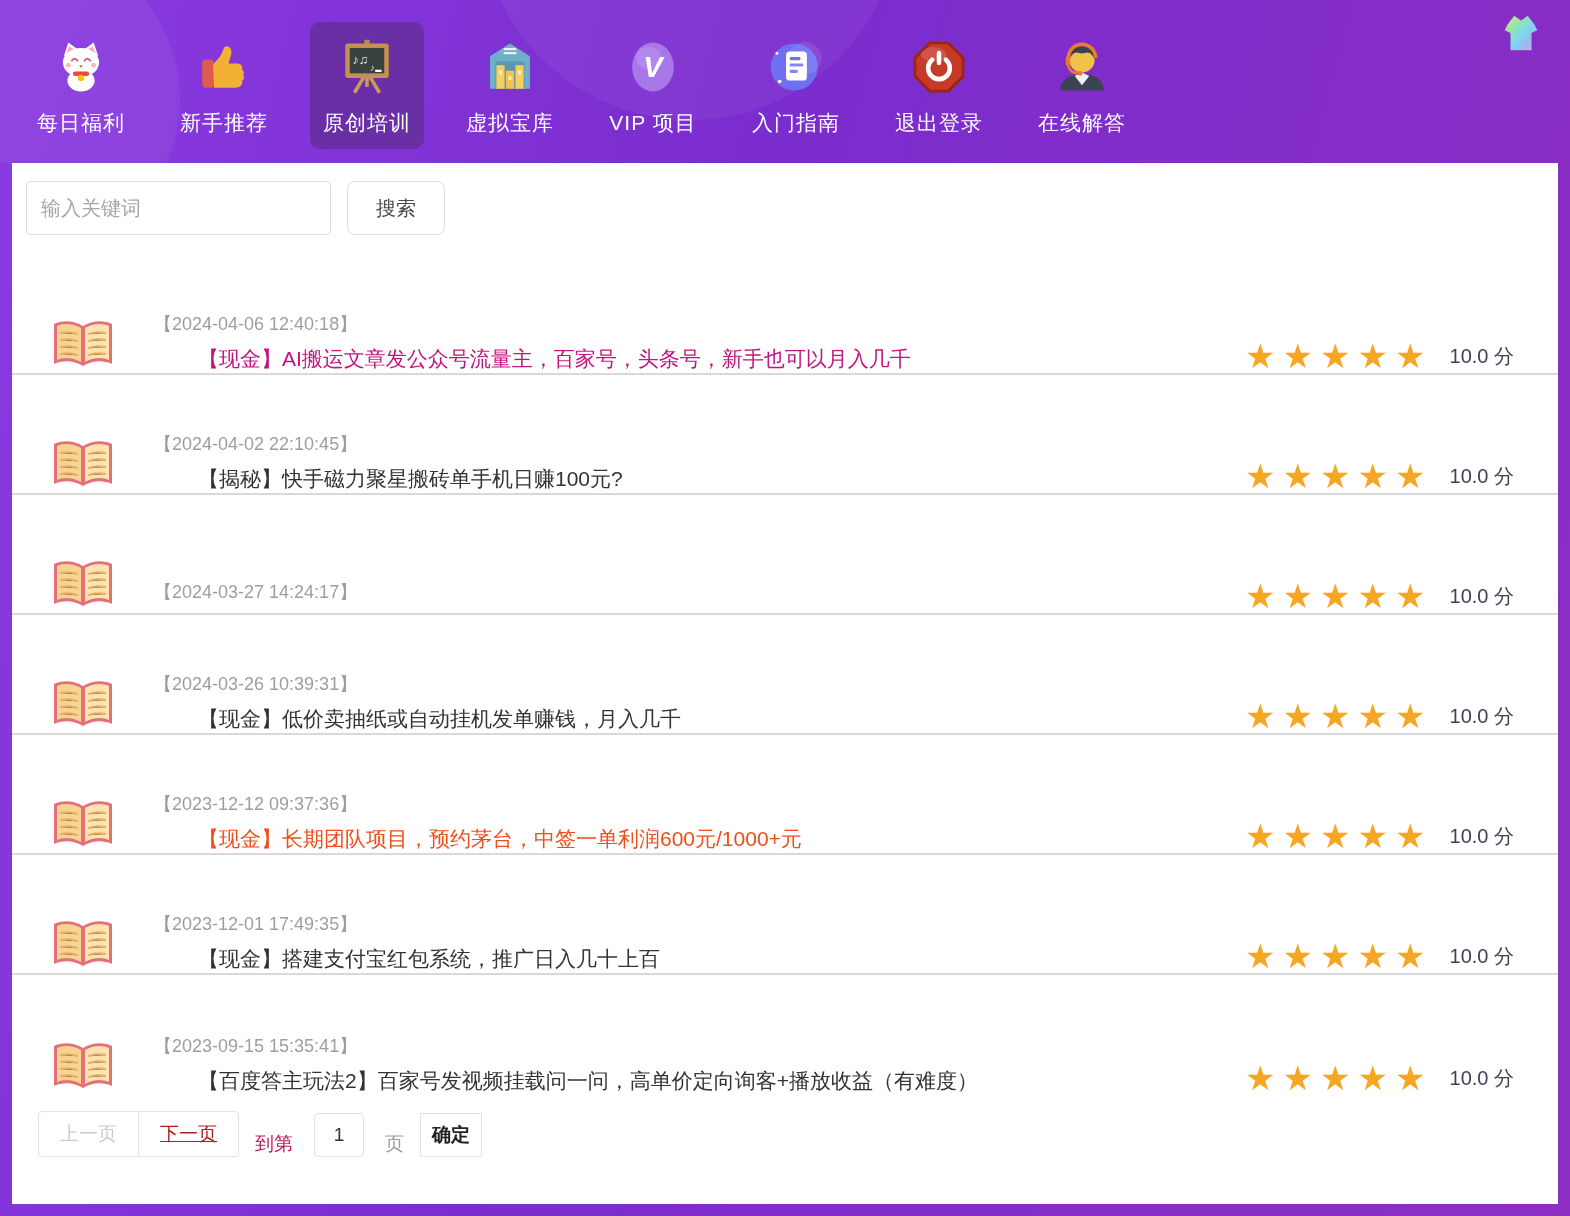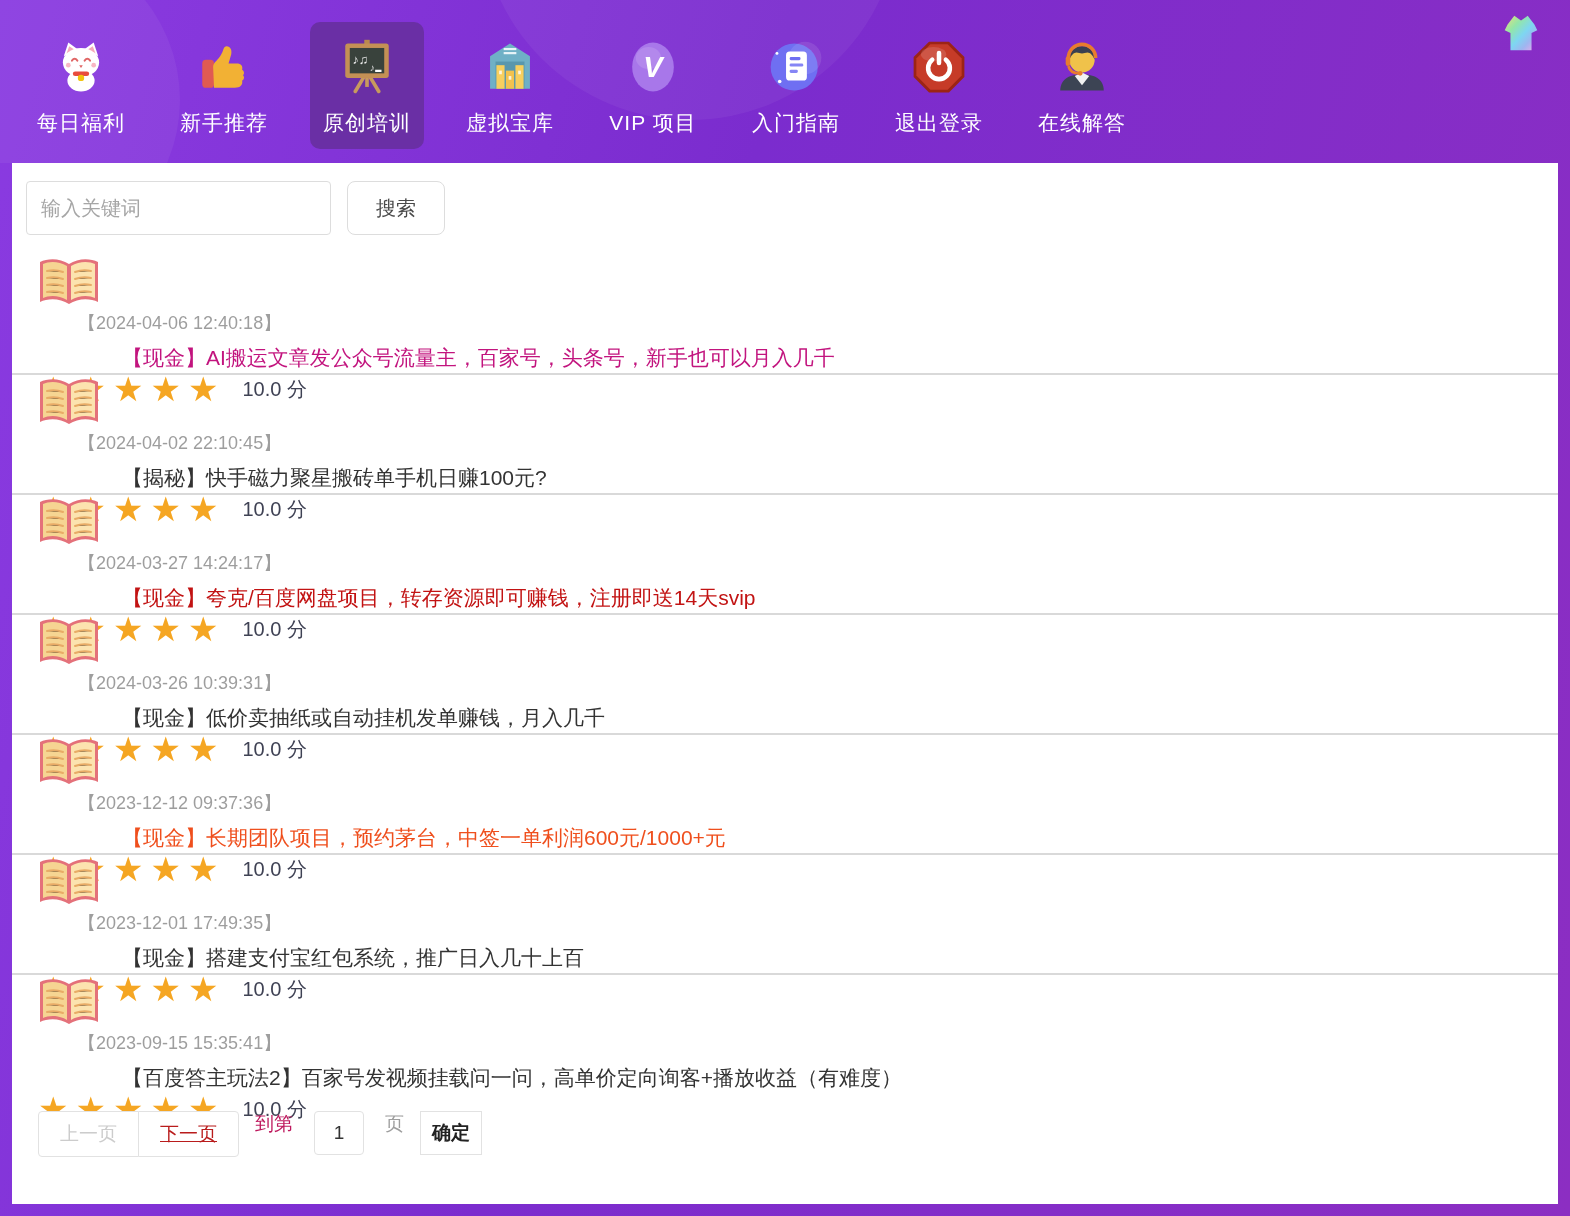--- a/index.html
+++ b/index.html
@@ -24,34 +24,34 @@
   .content { margin:0 12px; height:1041px; background:#fff; }
   .search-bar { display:flex; gap:16px; padding:18px 0 20px 14px; }
   .search-input { width:305px; height:54px; border:1px solid #ddd; border-radius:4px;
                   padding-left:14px; font-size:20px; color:#333; outline:none;
                   font-family:"Liberation Sans","DejaVu Sans",sans-serif; }
   .search-input::placeholder { color:#a6a6a6; }
   .search-btn { width:98px; height:54px; background:#fff; border:1px solid #ddd; border-radius:8px;
                 font-size:20px; color:#4a4a4a; cursor:pointer;
                 font-family:"Liberation Sans","DejaVu Sans",sans-serif; }
   
-  .row { display:flex; align-items:flex-start; height:120px; padding:0 44px 0 26px;
-         border-bottom:2px solid #d9d9d9;flex-direction:column; }
+  .row { display:flex; align-items:flex-end; height:120px; padding:0 44px 0 40px;
+         border-bottom:2px solid #d9d9d9; }
   .row:last-child { border-bottom:none; }
   .book { width:62px; height:56px; flex-shrink:0; }
   .row-text { flex:1; margin-left:40px; padding-right:20px; min-width:0; }
   .date { font-size:18px; color:#9e9e9e; margin-bottom:9px; }
   .title { font-size:21px; color:#333; white-space:nowrap; overflow:hidden;margin-left:44px; }
   .rating { display:flex; align-items:center; flex-shrink:0; }
   .stars { display:flex; }
   .star { font-size:34px; line-height:1; color:#f5a623; margin-right:7px; }
   .star:last-child { margin-right:0; }
   .score { margin-left:24px; font-size:20px; color:#3f4254; white-space:nowrap; }
   
-  .pagination { display:flex; align-items:flex-start; margin:16px 0 0 26px; font-size:19px; }
+  .pagination { display:flex; align-items:flex-end; margin:16px 0 0 26px; font-size:19px; }
   .pg-btn { height:46px; background:#fff; border:1px solid #e2e2e2; cursor:pointer; font-size:19px;
             font-family:"Liberation Sans","DejaVu Sans",sans-serif; }
   .pg-prev { width:101px; color:#ccc; border-radius:4px 0 0 4px; }
   .pg-next { width:101px; color:#b91c1c; border-radius:0 4px 4px 0; margin-left:-1px;text-decoration:underline; }
   .pg-label { margin-left:16px; color:#be185d; }
   .pg-input { width:50px; height:44px; margin-left:21px; text-align:center; font-size:19px;
               border:1px solid #e2e2e2; border-radius:4px; color:#333; outline:none;
               font-family:"Liberation Sans","DejaVu Sans",sans-serif; }
   .pg-suffix { margin-left:21px; color:#9e9e9e; }
   .pg-confirm { width:62px; height:44px; margin-left:16px; background:#fff; border:1px solid #e2e2e2;
@@ -296,21 +296,20 @@
               <path d="M9 36 q8 -2 16 1"></path>
           <path d="M37 16 q8 -3 16 -1"></path>
               <path d="M37 23 q8 -3 16 -1"></path>
               <path d="M37 30 q8 -3 16 -1"></path>
               <path d="M37 37 q8 -3 16 -1"></path>
         </g>
       </svg>
     </span>
     <div class="row-text">
       <div class="date">【2024-03-27 14:24:17】</div>
-      <div class="title" style="color: rgb(194, 19, 19);">【现金】夸克/百度网盘项目，转存资源即可赚钱，注册即送14天svip</div>
     </div>
     <div class="rating">
       <div class="stars">
             <span class="star">★</span>
             <span class="star">★</span>
             <span class="star">★</span>
             <span class="star">★</span>
             <span class="star">★</span>
           </div>
       <div class="score">10.0 分</div>

